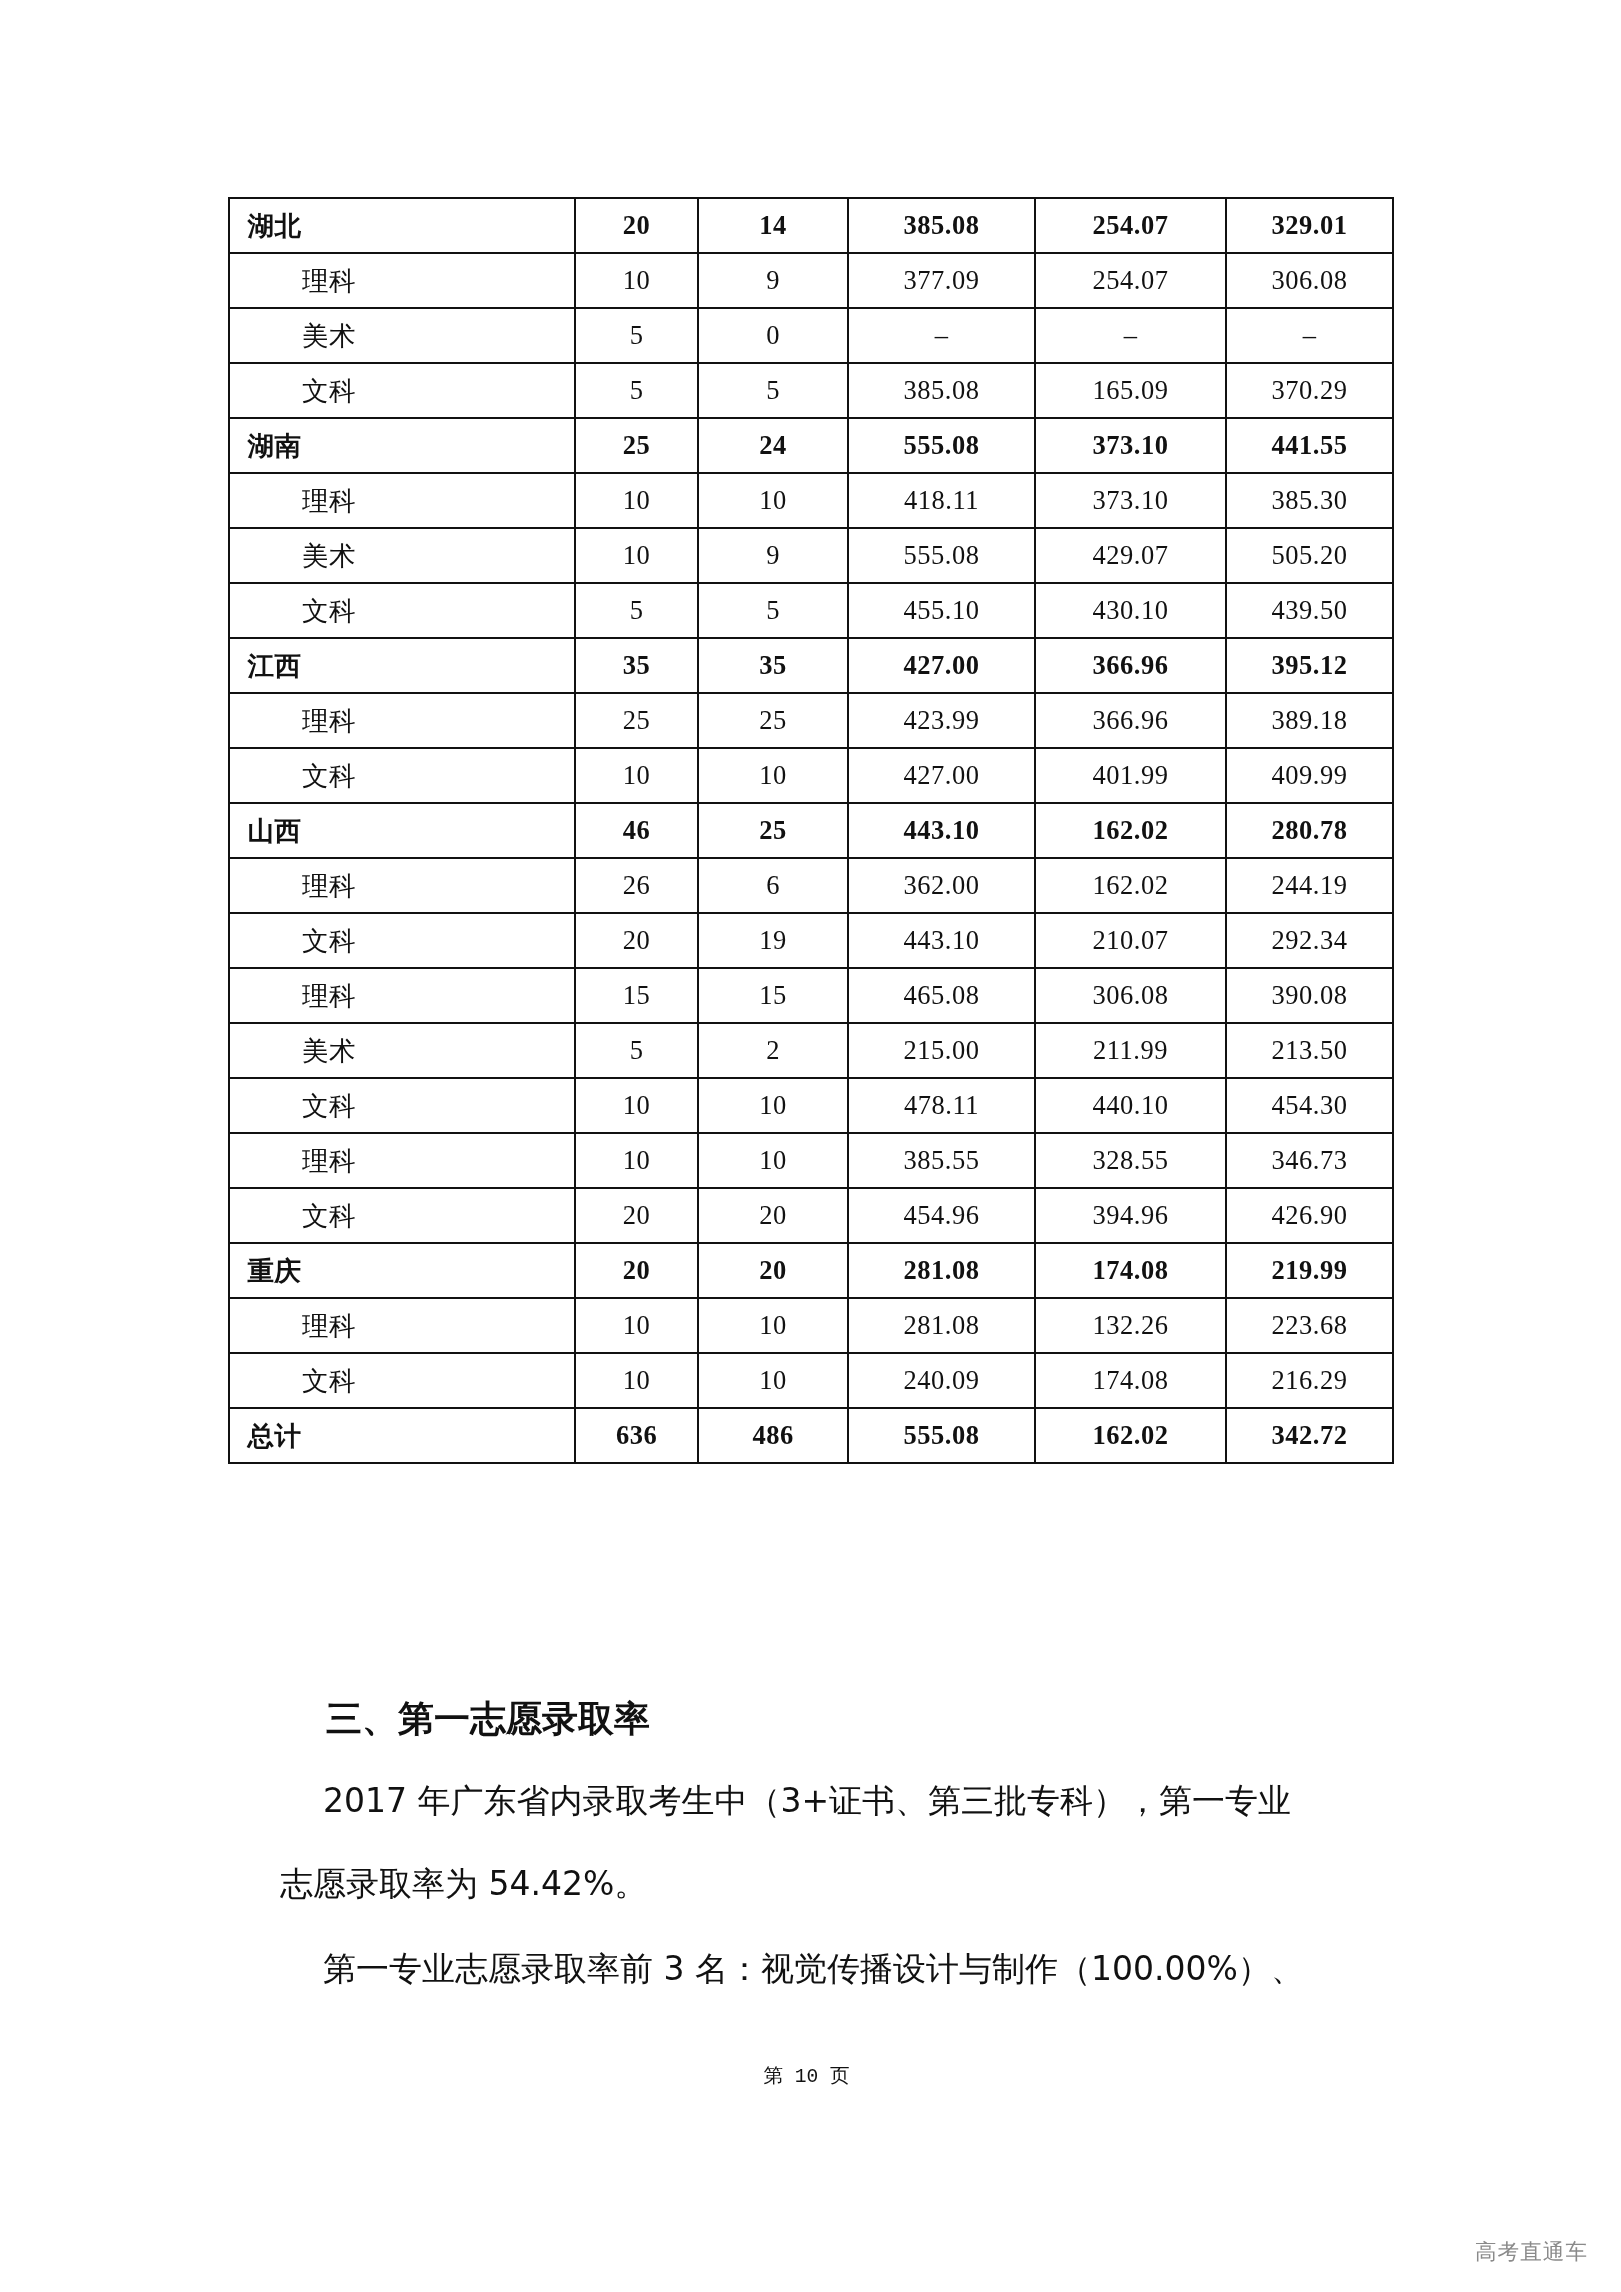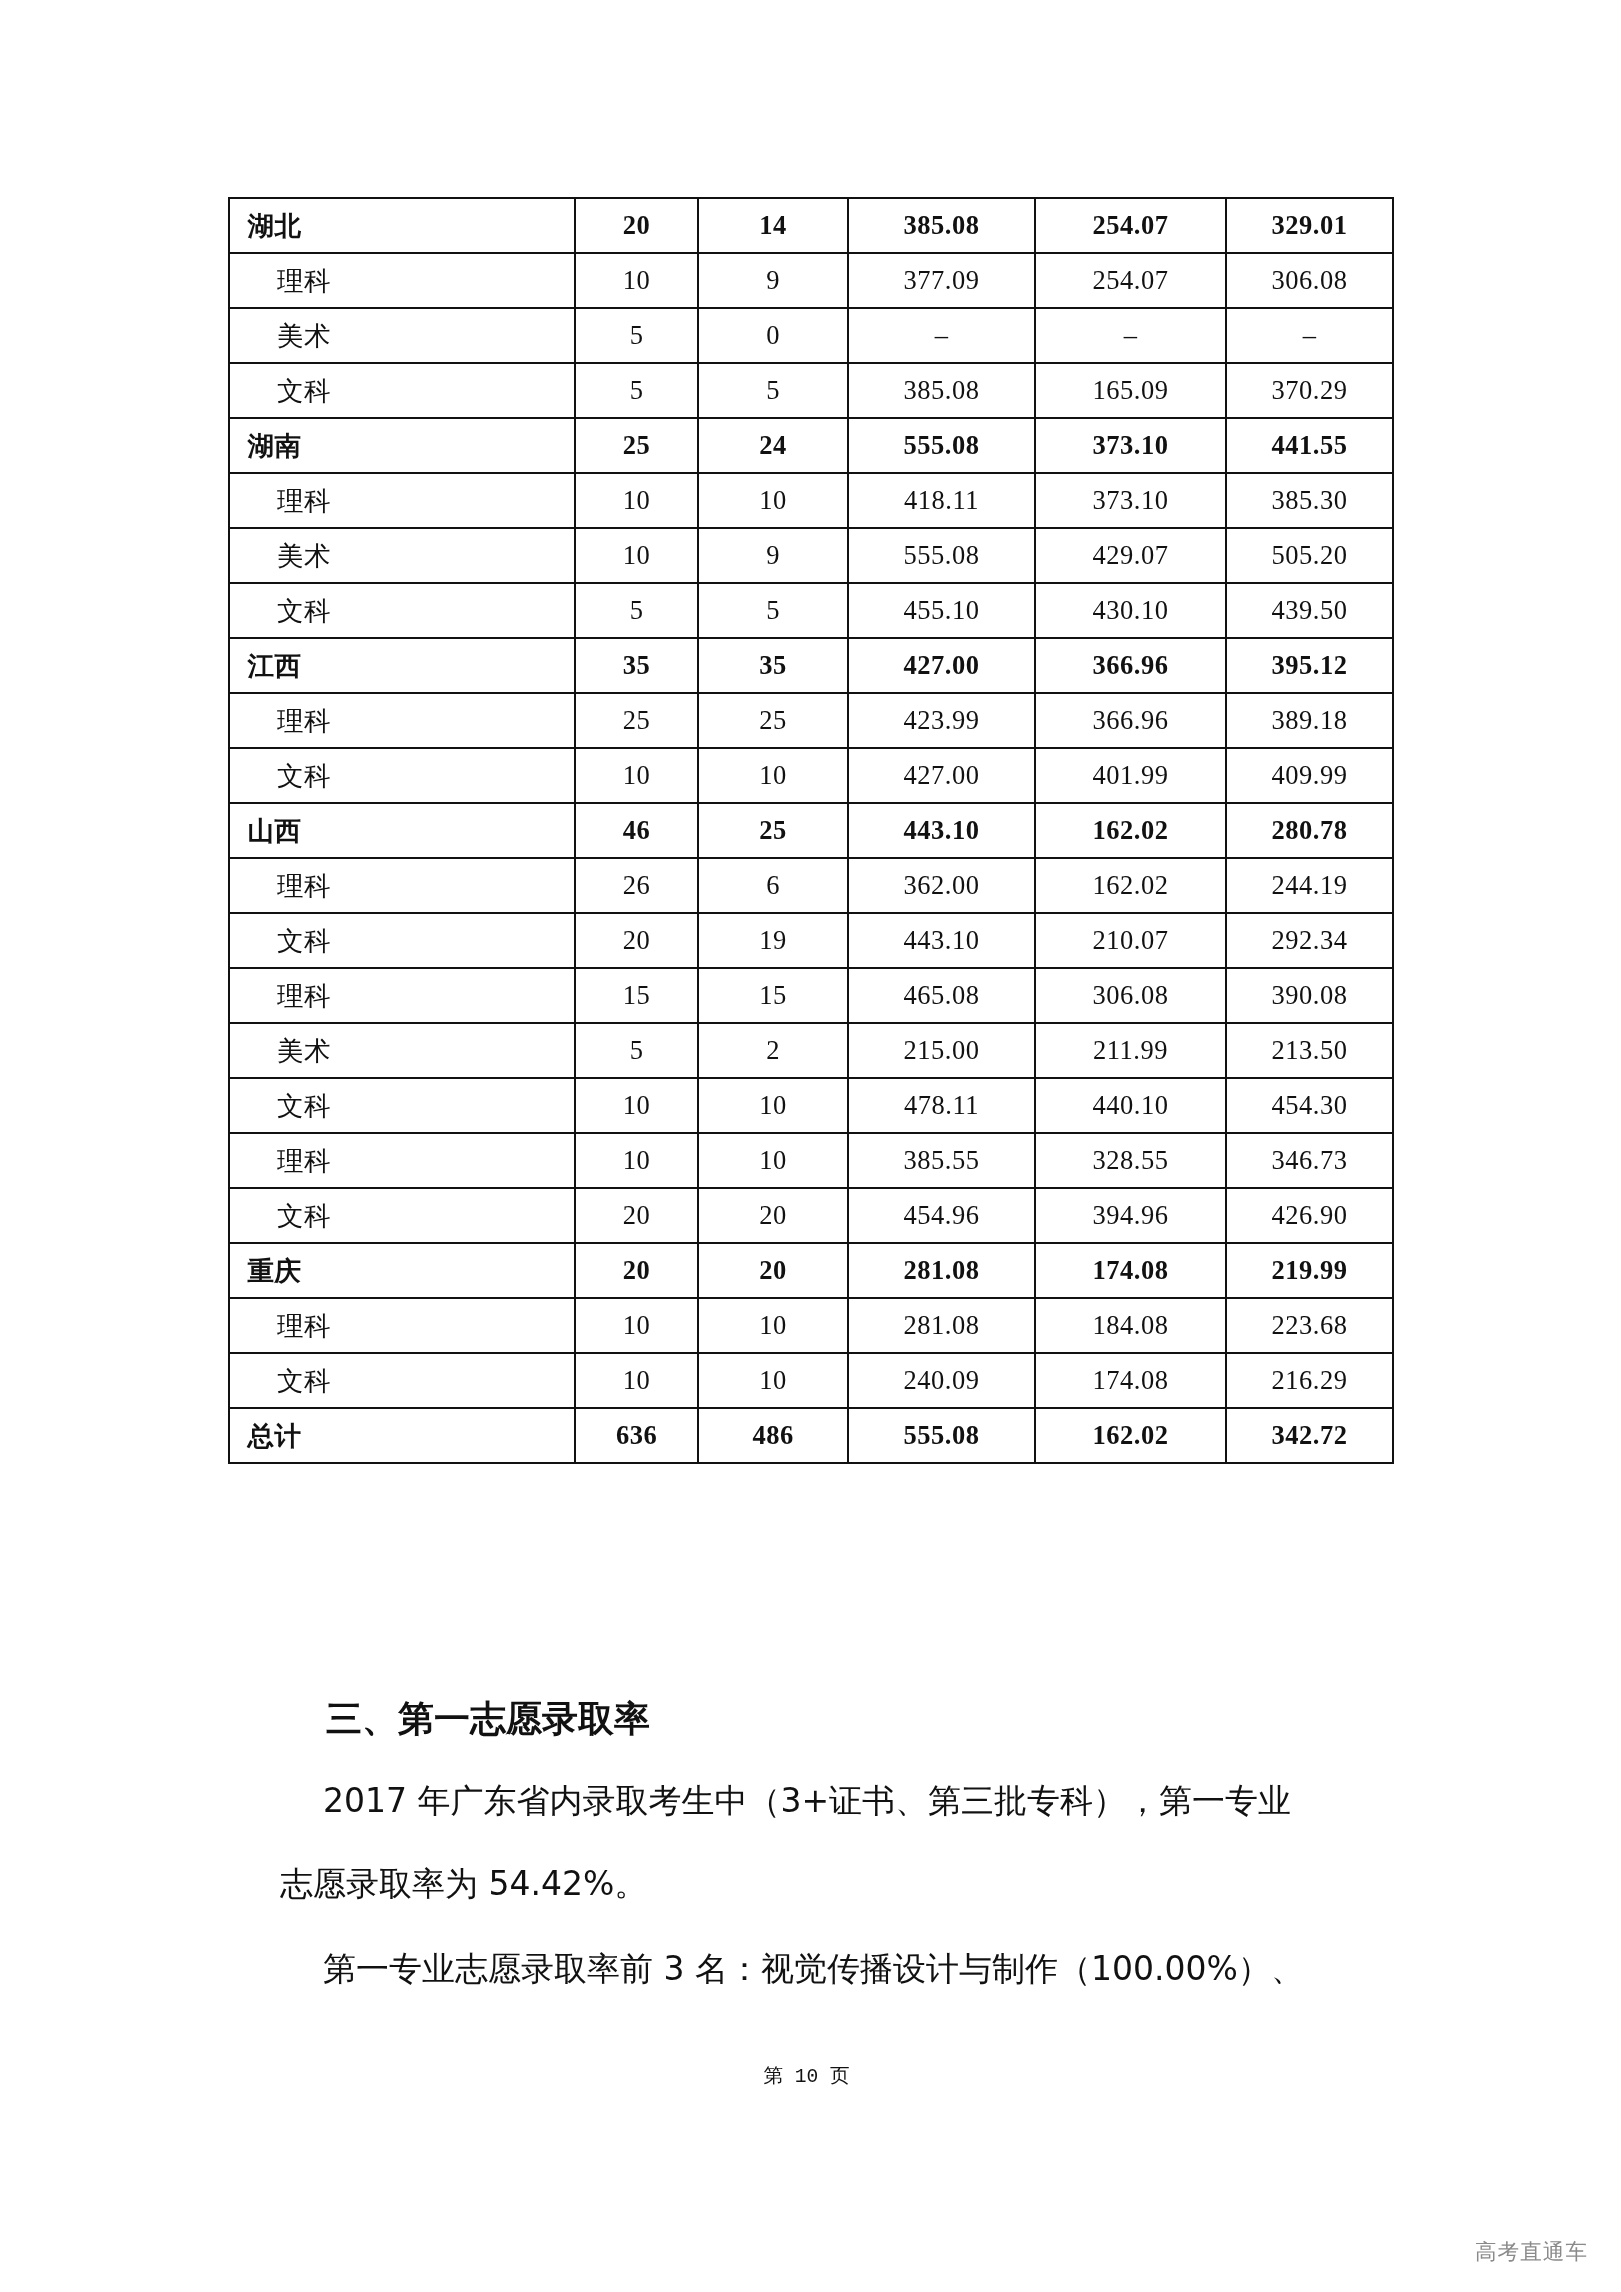--- a/index.html
+++ b/index.html
@@ -33,21 +33,21 @@
       font-family: "Liberation Serif", "DejaVu Serif", serif;
       letter-spacing: 0.5px;
     }
     .data-table td.name {
       text-align: left;
       padding-left: 17.6px;
       font-family: Liberation Sans, sans-serif;
       font-size: 26.5px;
     }
     .data-table tr.sub td.name {
-      padding-left: 47px;
+      padding-left: 72px;
       font-weight: normal;
     }
     .data-table tr.group td {
       font-weight: bold;
     }
     .data-table tr.group td.name {
       font-weight: bold;
     }
     .section-heading {
       position: absolute;
@@ -261,21 +261,21 @@
         <td>20</td>
         <td>281.08</td>
         <td>174.08</td>
         <td>219.99</td>
       </tr>
       <tr class="sub">
         <td class="name">理科</td>
         <td>10</td>
         <td>10</td>
         <td>281.08</td>
-        <td>184.08</td>
+        <td>132.26</td>
         <td>223.68</td>
       </tr>
       <tr class="sub">
         <td class="name">文科</td>
         <td>10</td>
         <td>10</td>
         <td>240.09</td>
         <td>174.08</td>
         <td>216.29</td>
       </tr>

